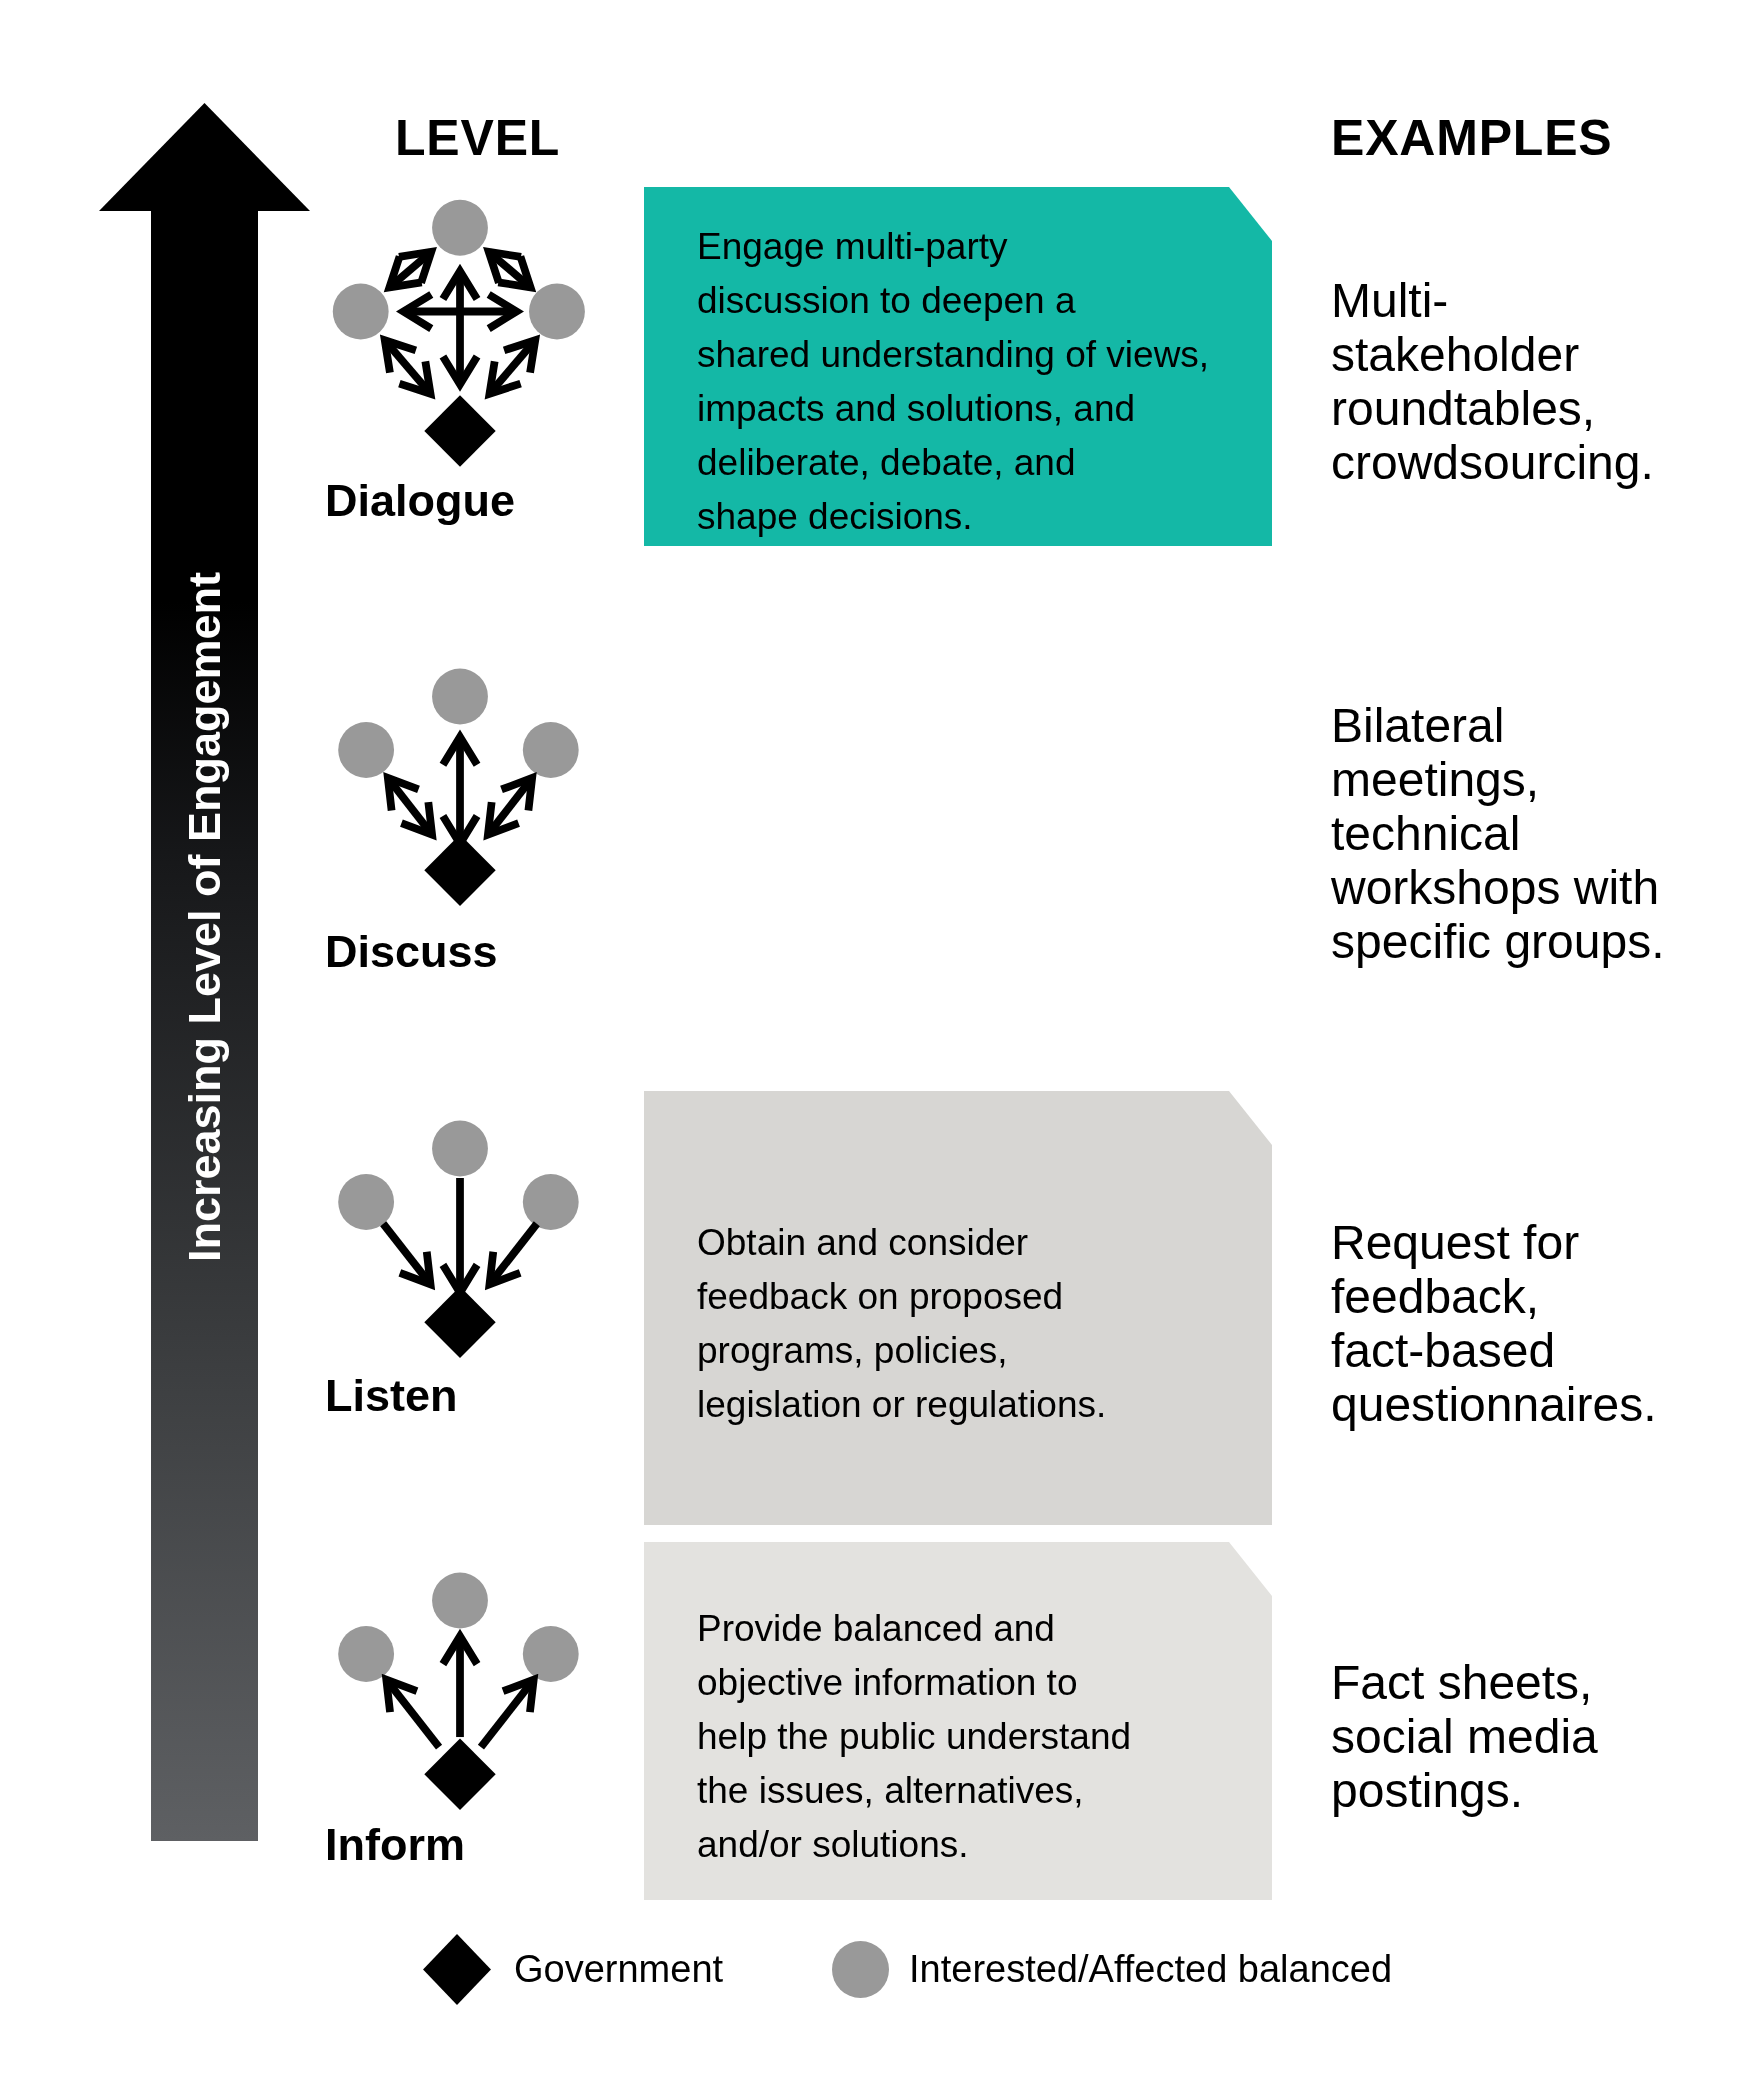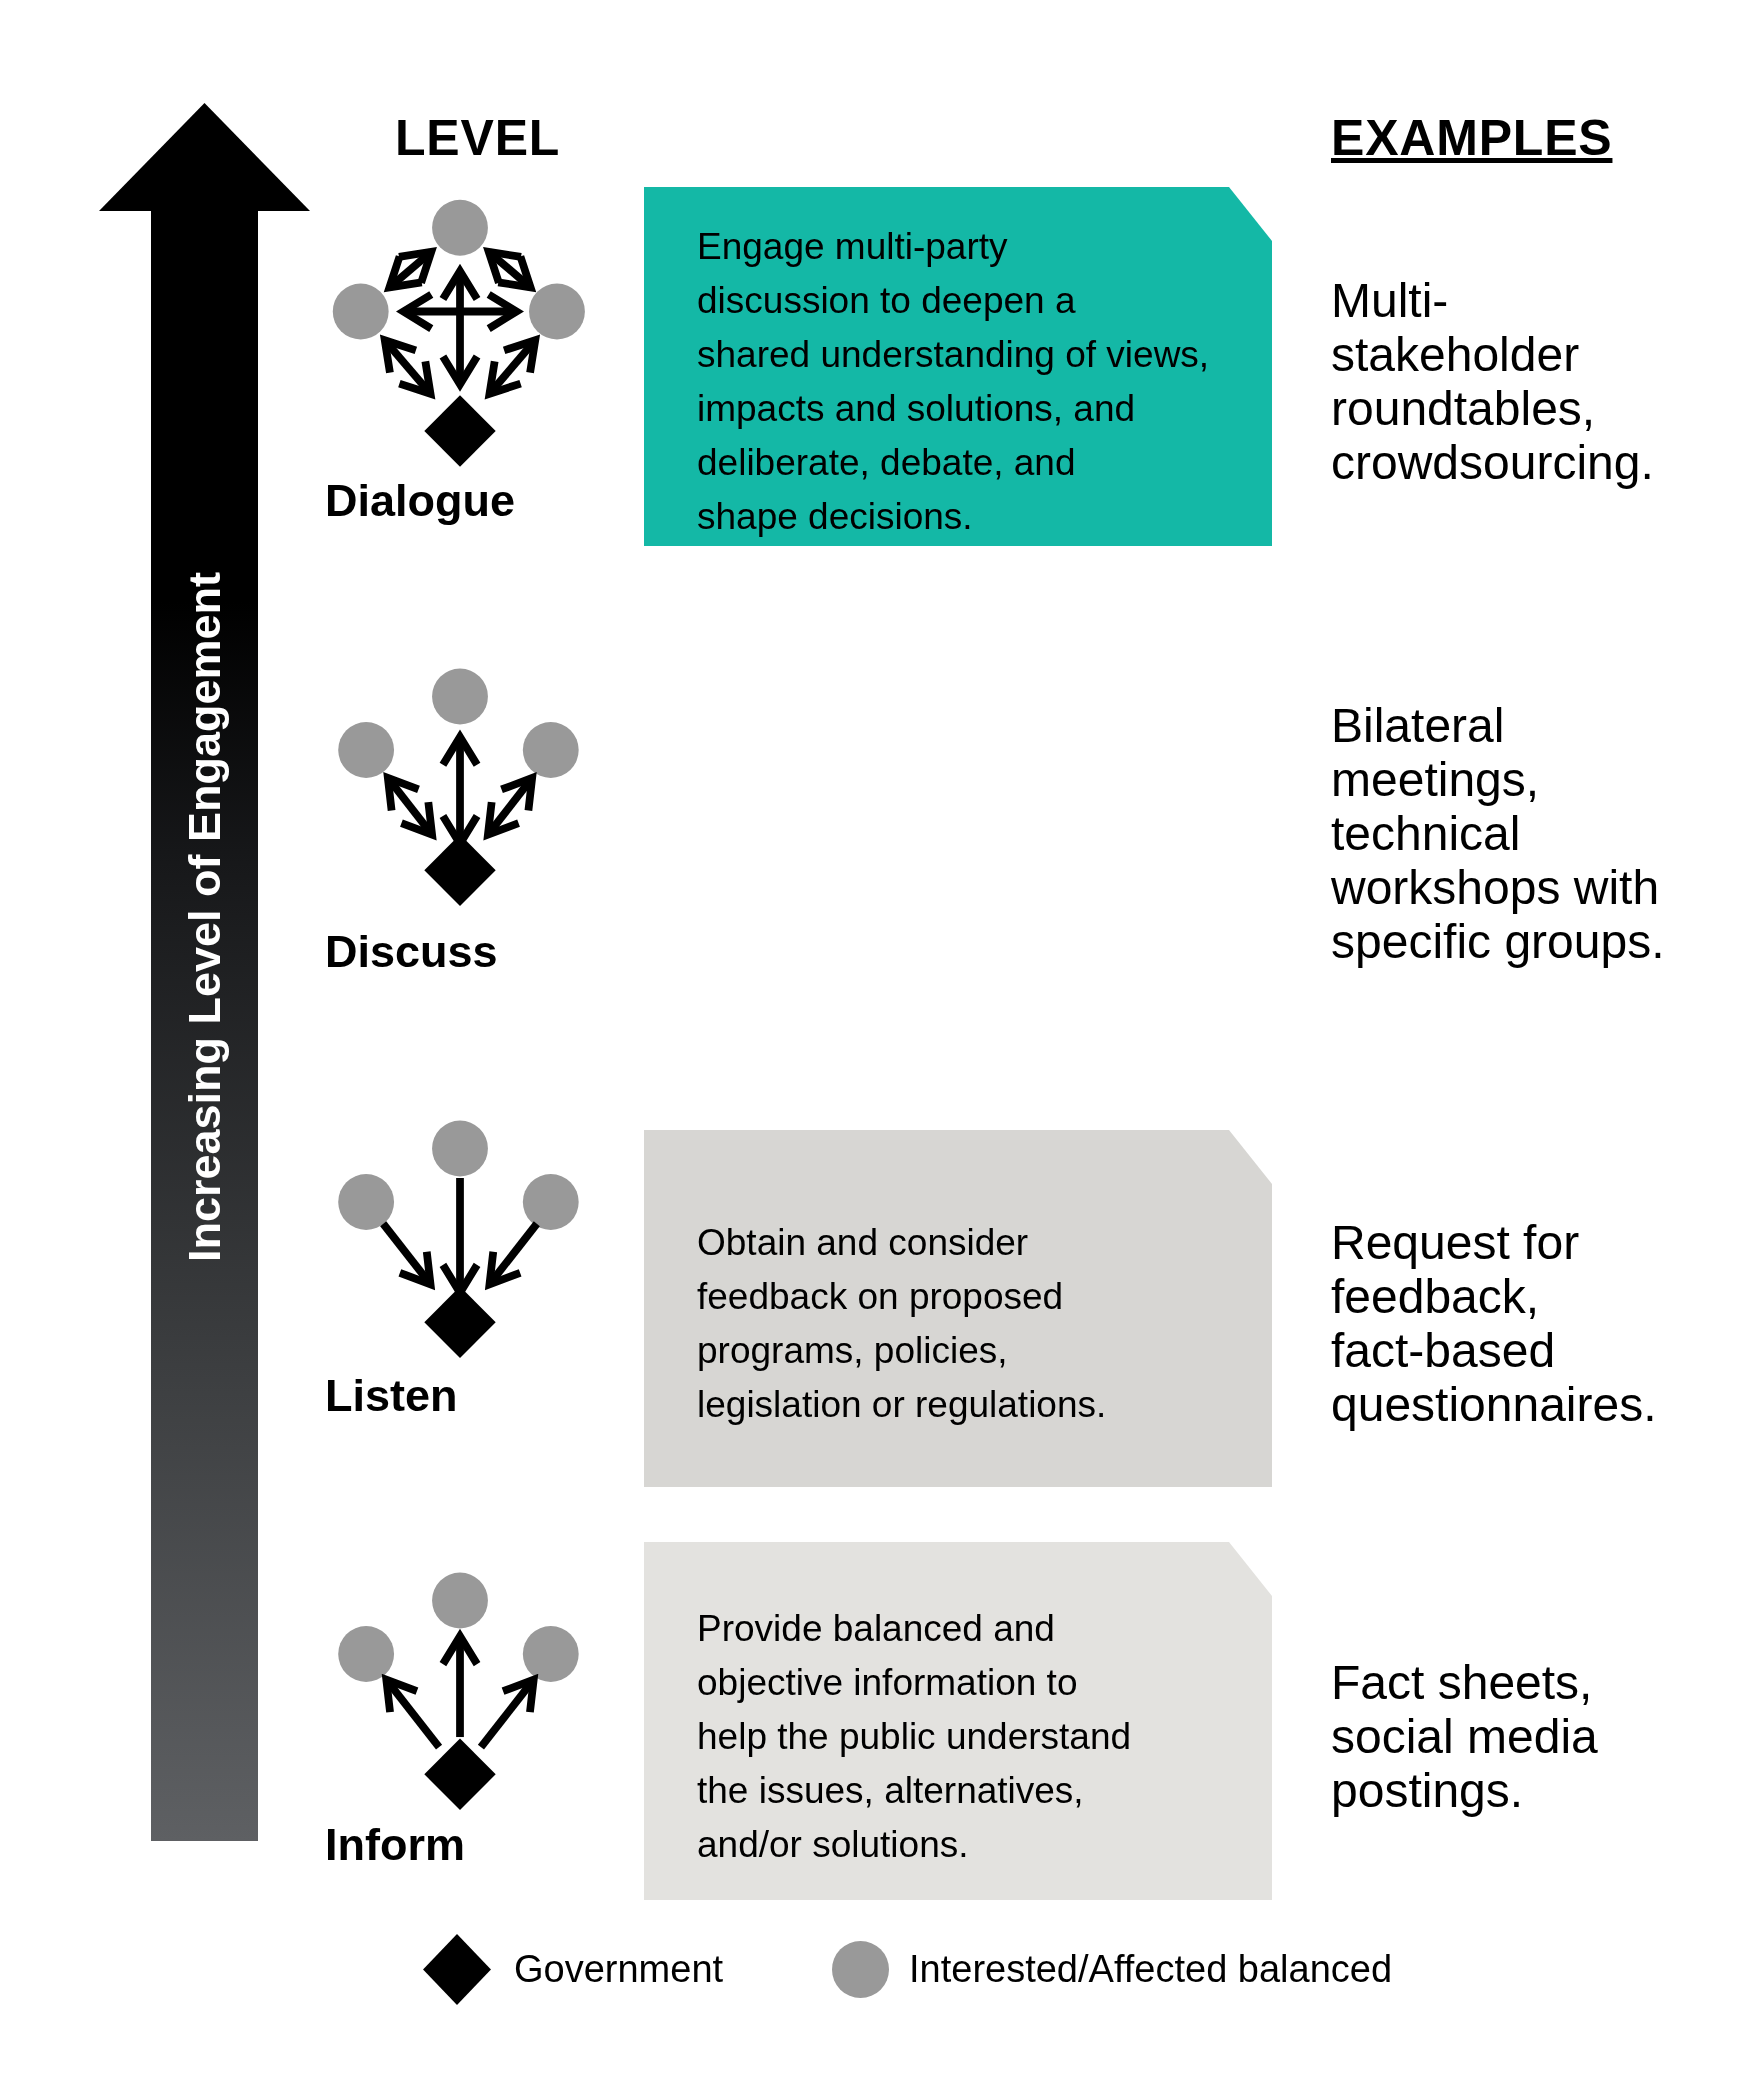--- a/index.html
+++ b/index.html
@@ -18,37 +18,37 @@
   }
   .arrow-label{
     position:absolute;left:-362px;top:886px;width:1134px;height:62px;
     transform:rotate(-90deg);text-align:center;color:#ffffff;
     font-size:45px;font-weight:bold;line-height:62px;white-space:nowrap;
   }
   
   .hdr{position:absolute;top:109px;font-size:50px;font-weight:bold;letter-spacing:0.8px;}
   .hdr-level{left:377px;width:163px;text-align:center;margin-left:18px;}
   .hdr-desc{left:697px;}
-  .hdr-examples{left:1331px;text-decoration:underline;}
+  .hdr-examples{left:1331px;}
   
   .descbox{
     position:absolute;left:644px;width:628px;
     clip-path:polygon(0 0,calc(100% - 43px) 0,100% 54px,100% 100%,0 100%);
     display:flex;align-items:center;
   }
   .descbox .txt{
     padding:31px 31px 0 53px;font-size:37px;line-height:54px;
     white-space:pre-line;
   }
   .bg-mid{background:#14b8a6;}
   .bg-light{background:#d7d6d3;}
   .bg-lighter{background:#e3e2df;}
   .r1{top:187px;height:359px;}
   .r2{top:639px;height:359px;}
-  .r3{top:1130px;height:357px;}
+  .r3{top:1091px;height:434px;}
   .r4{top:1542px;height:358px;}
   
   .examples{
     position:absolute;left:1331px;width:396px;display:flex;align-items:center;
   }
   .examples .txt{padding-top:31px;font-size:48px;line-height:54px;white-space:pre-line;}
   
   .icon{position:absolute;left:332px;width:256px;}
   .icon-r1{top:198px;height:272px;}
   .icon-r2{top:666px;height:241px;}

